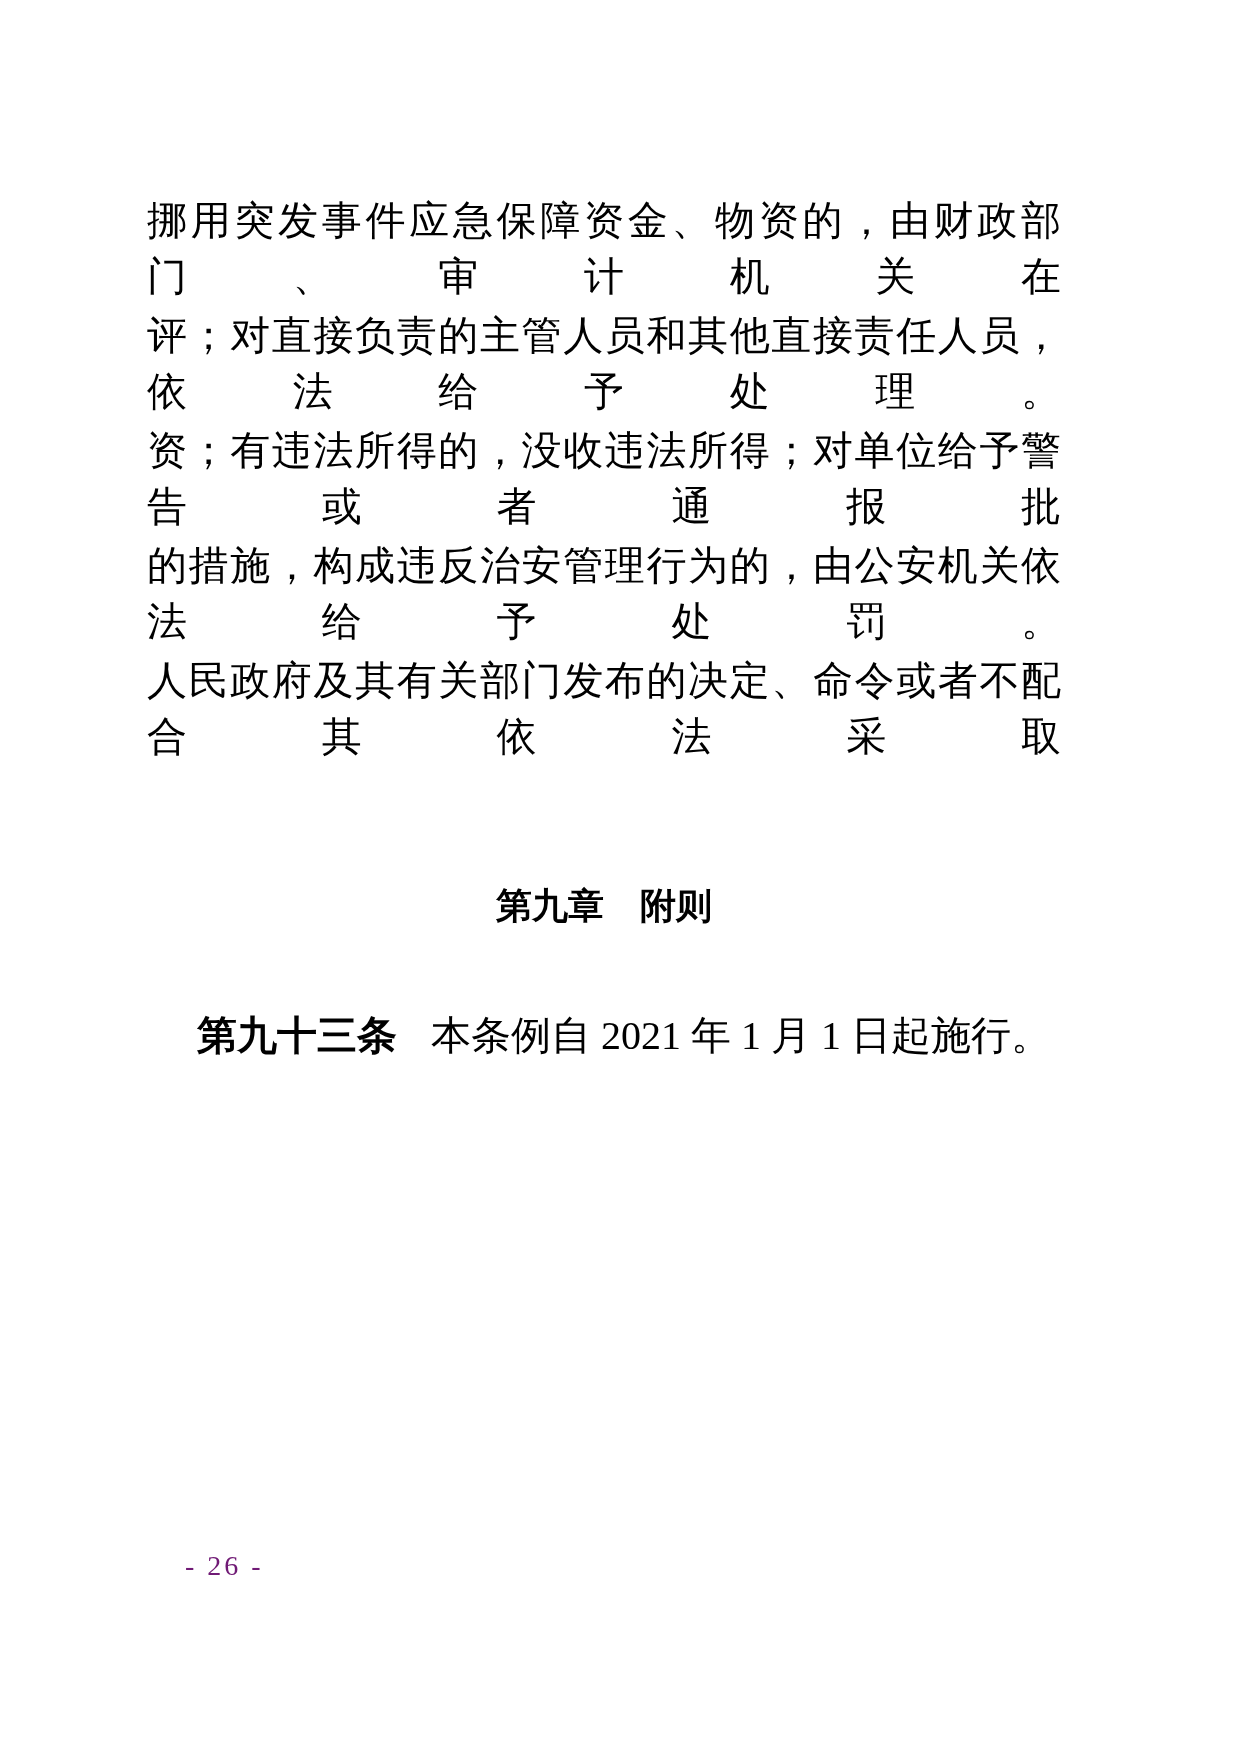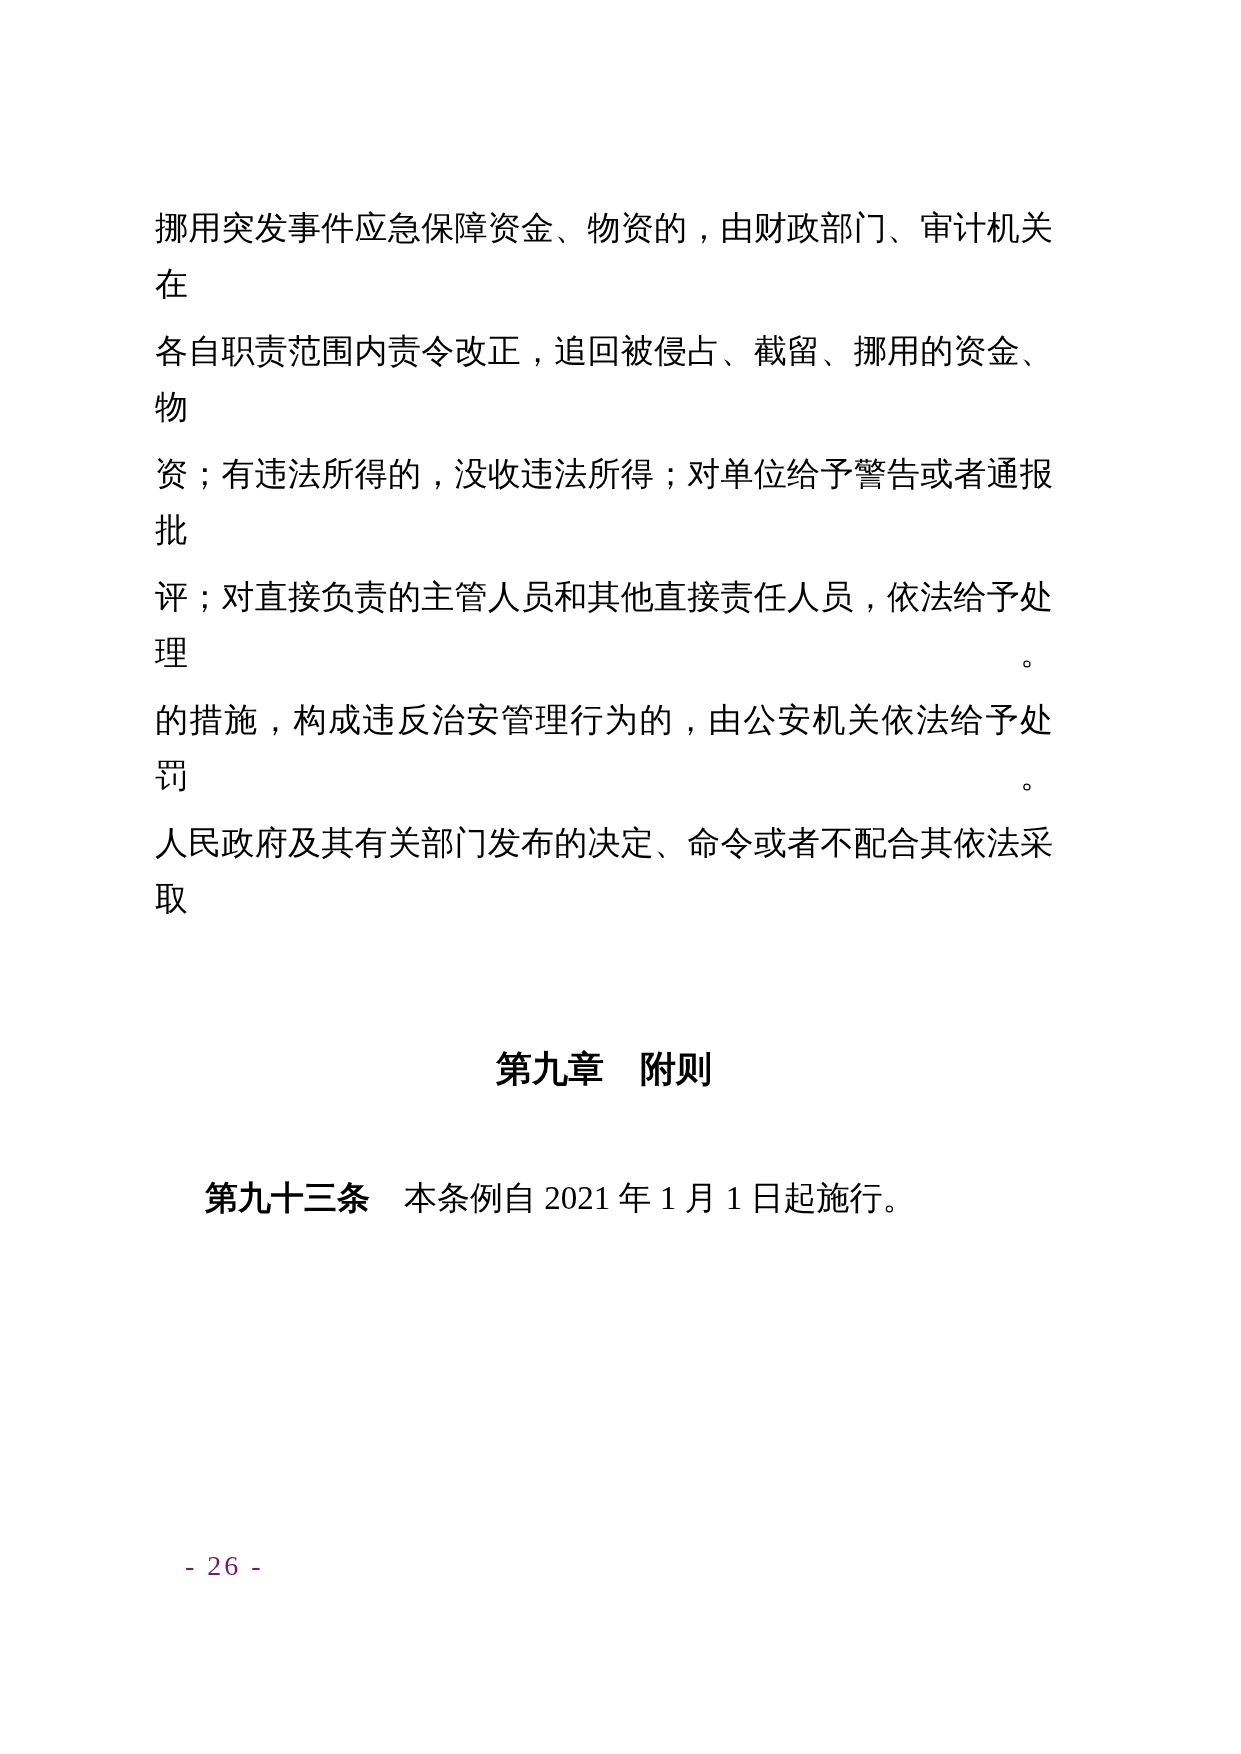--- a/index.html
+++ b/index.html
@@ -17,22 +17,22 @@
     inset: 0;
     background: #ffffff;
   }
   .text-block {
     position: absolute;
     left: 143px;
     top: 189px;
     width: 922px;
   }
   .line {
-    margin: 12px;
-    font-size: 33px;
+    margin: 4px;
+    font-size: 40px;
     line-height: 55.5px;
     white-space: normal;
   }
   .just {
     text-align: justify;
     text-align-last: justify;
     text-justify: inter-character;
   }
   .indent {
     text-indent: 50px;
@@ -66,23 +66,22 @@
   }
 </style>
 </head>
 <body>
 
 <div class="page">
 
   <div class="text-block">
 
     <p class="line just">挪用突发事件应急保障资金、物资的，由财政部门、审计机关在</p>
-    <p class="line just">各自职责范围内责令改正，追回被侵占、截留、挪用的资金、物</p>
+    <p class="line just">评；对直接负责的主管人员和其他直接责任人员，依法给予处理。</p>
     <p class="line just">资；有违法所得的，没收违法所得；对单位给予警告或者通报批</p>
-    <p class="line just">评；对直接负责的主管人员和其他直接责任人员，依法给予处理。</p>
 
     <p class="line just">的措施，构成违反治安管理行为的，由公安机关依法给予处罚。</p>
     <p class="line just">人民政府及其有关部门发布的决定、命令或者不配合其依法采取</p>
 
     <h2 class="chapter-heading"><span>第九章</span><span class="chapter-title">附则</span></h2>
 
     <p class="line indent article-93-line"><span class="article-no">第九十三条</span><span>本条例自 2021 年 1 月 1 日起施行。</span></p>
 
   </div>
 

